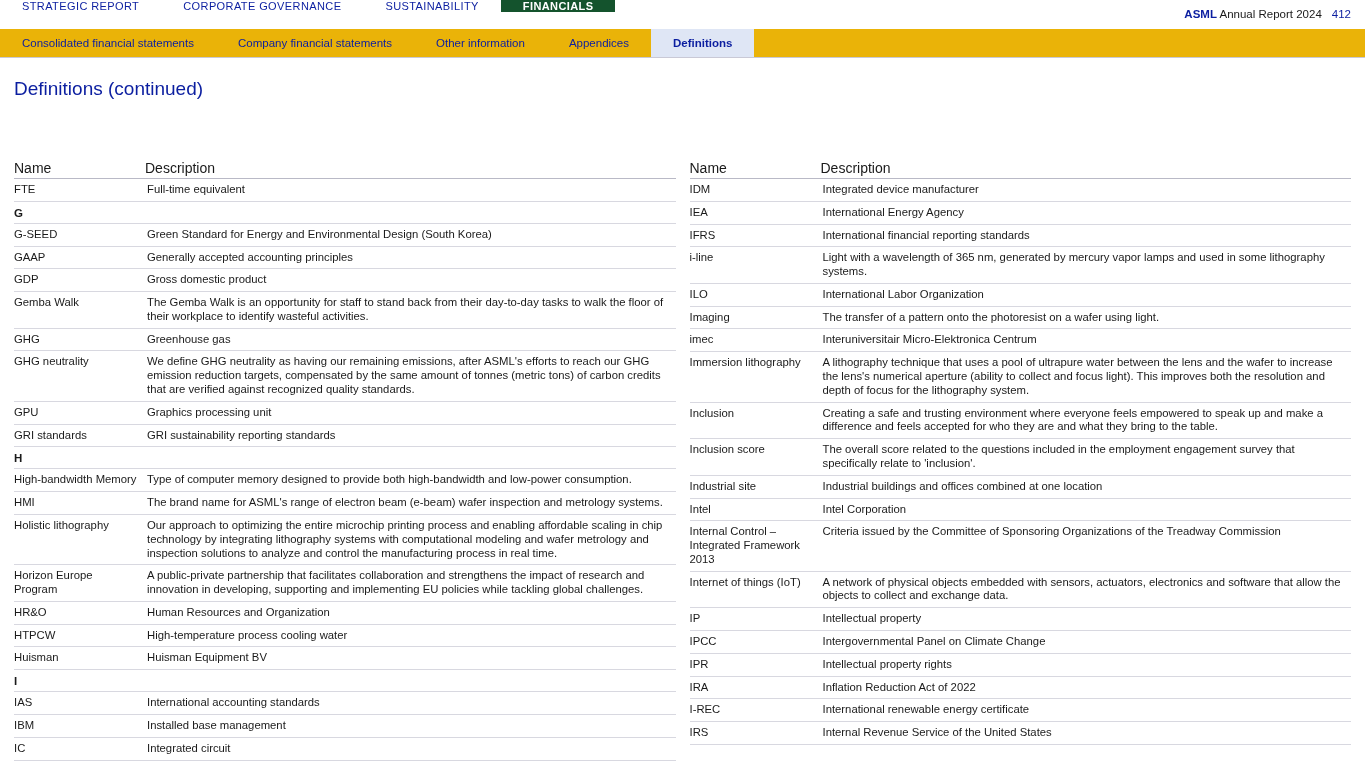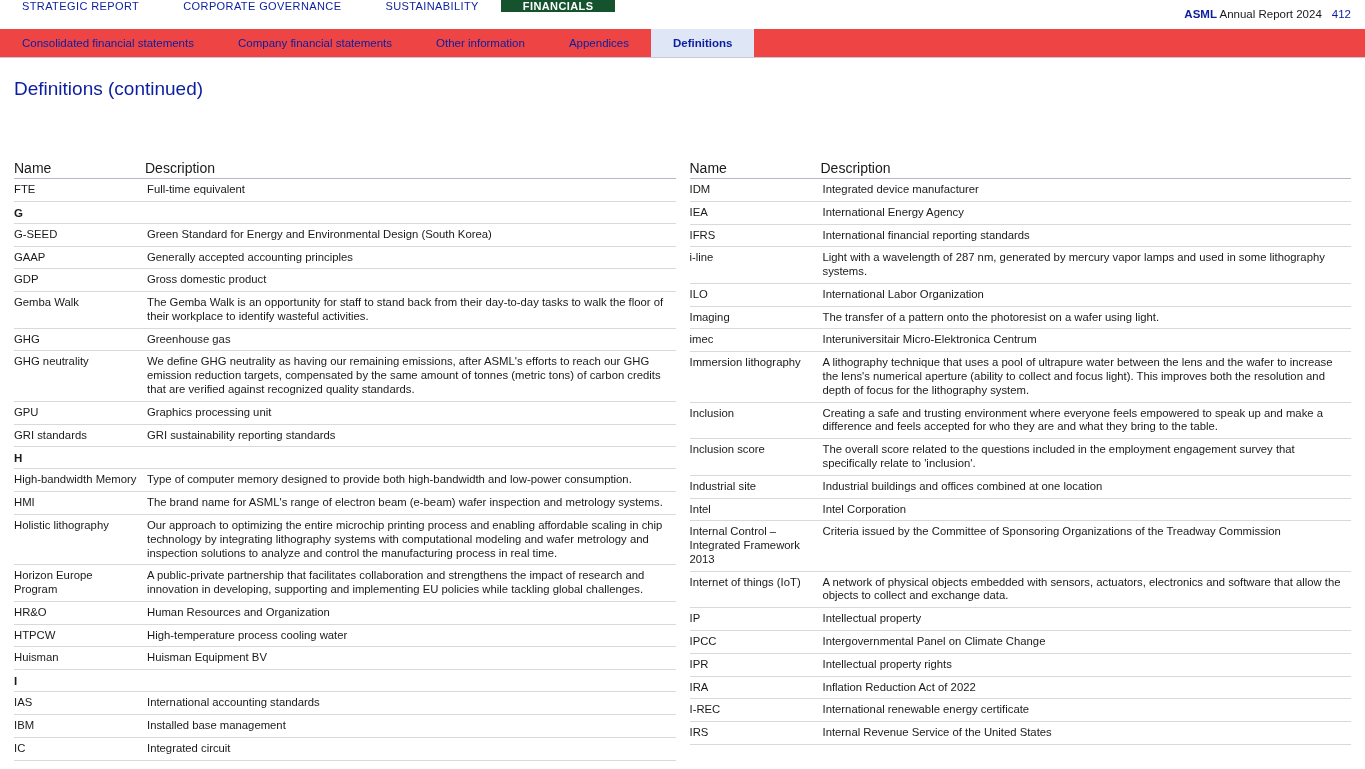--- a/index.html
+++ b/index.html
@@ -48,21 +48,21 @@
   }
   .brand-strong { color: #0b1ea0; font-weight: bold; }
   .page-number { color: #0b1ea0; font-size: 11.5px; }
 
   
   .subnav {
     height: 29px;
     display: flex;
     align-items: stretch;
     border-bottom: 1px solid #c9c9d6;
-    background: #ef4444;
+    background: #eab308;
   }
   .subnav-tab {
     display: flex; align-items: center; justify-content: center;
     padding: 0 22px;
     font-size: 11.5px;
     color: #0b1ea0;
     white-space: nowrap;
     cursor: pointer;
   }
   .subnav-tab.active {
@@ -276,21 +276,21 @@
           <tr>
             <td class="name">IEA</td>
             <td class="desc">International Energy Agency</td>
           </tr>
           <tr>
             <td class="name">IFRS</td>
             <td class="desc">International financial reporting standards</td>
           </tr>
           <tr>
             <td class="name">i-line</td>
-            <td class="desc">Light with a wavelength of 287 nm, generated by mercury vapor lamps and used in some lithography systems.</td>
+            <td class="desc">Light with a wavelength of 365 nm, generated by mercury vapor lamps and used in some lithography systems.</td>
           </tr>
           <tr>
             <td class="name">ILO</td>
             <td class="desc">International Labor Organization</td>
           </tr>
           <tr>
             <td class="name">Imaging</td>
             <td class="desc">The transfer of a pattern onto the photoresist on a wafer using light.</td>
           </tr>
           <tr>

